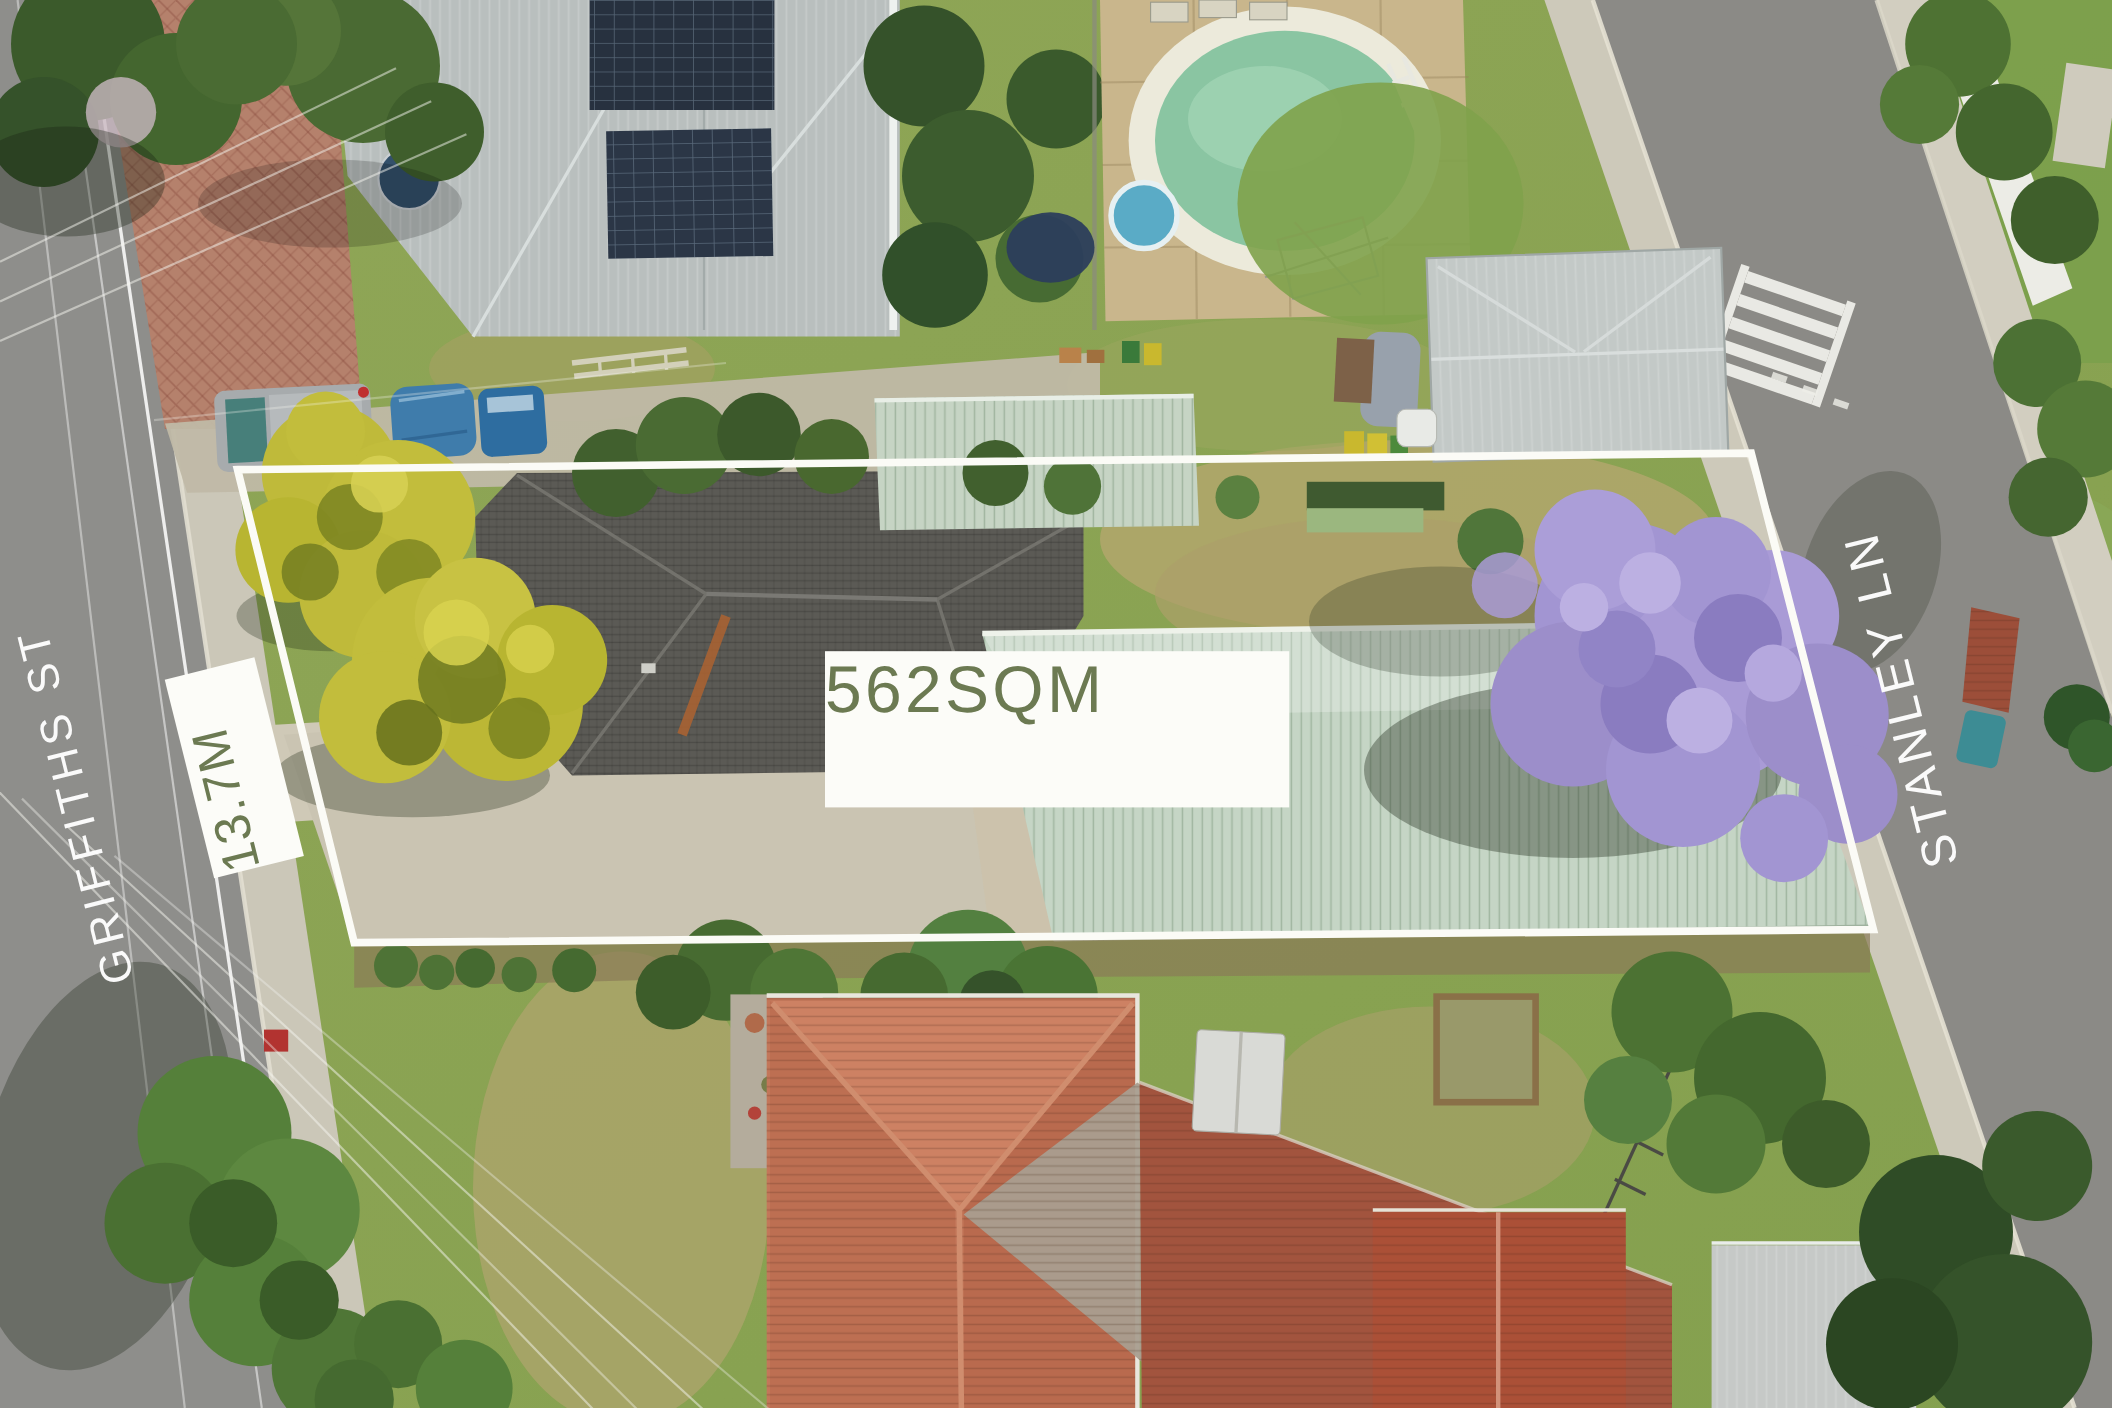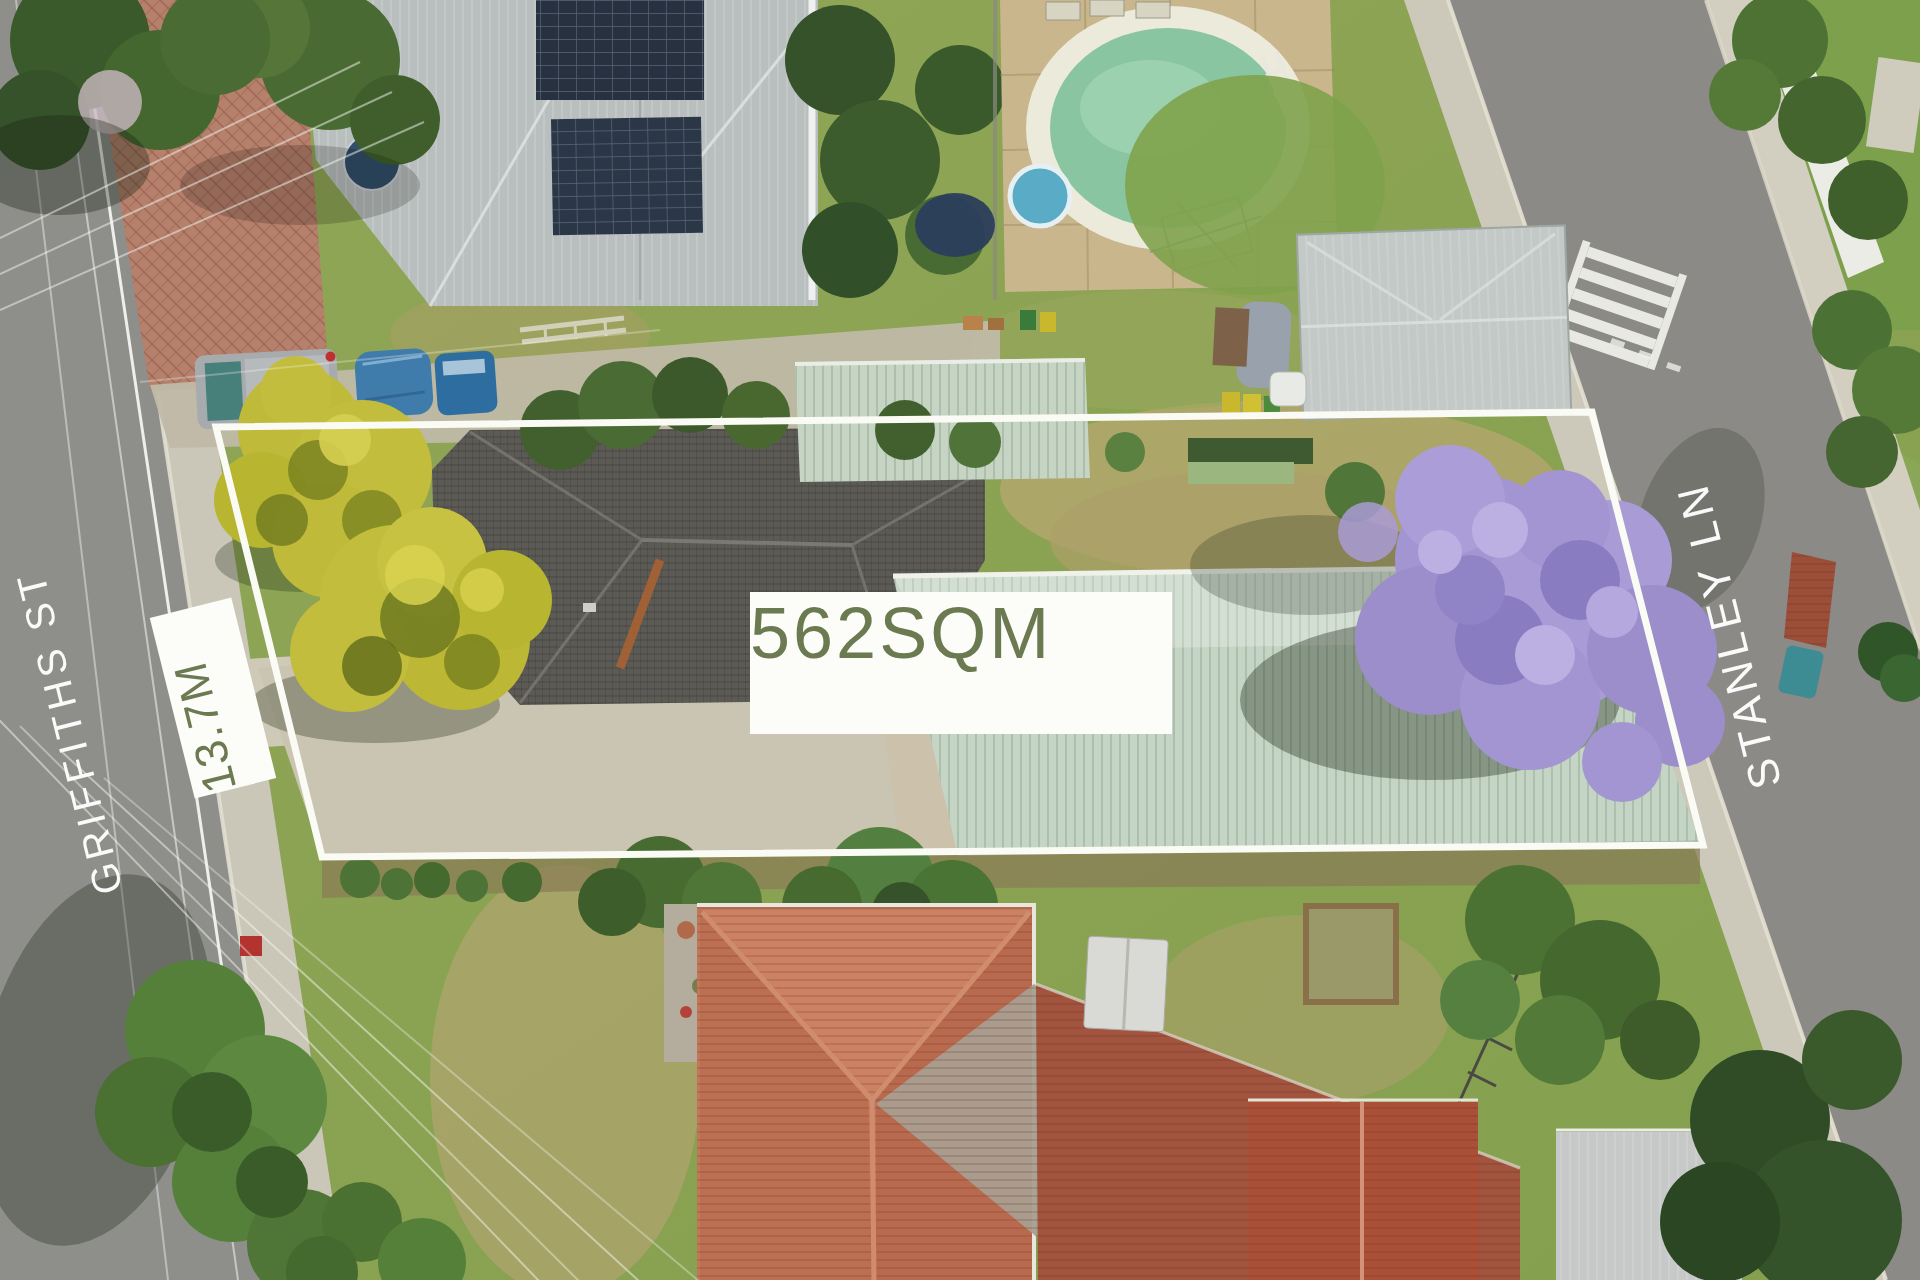--- a/index.html
+++ b/index.html
@@ -3,21 +3,21 @@
 <meta charset="utf-8">
 <style>
   html,body{margin:0;padding:0;background:#222;}
   #stage{position:relative;width:1920px;height:1280px;overflow:hidden;
          font-family:"Liberation Sans","DejaVu Sans",sans-serif;}
   #photo{position:absolute;left:0;top:0;width:1920px;height:1280px;display:block;}
   .overlay-box{position:absolute;background:#fcfcf8;color:#6c7a52;
 　　display:flex;align-items:center;justify-content:center;
     font-family:"Liberation Sans","DejaVu Sans",sans-serif;}
   #area-label{left:750px;top:592px;width:422px;height:142px;
-    font-size:72px;letter-spacing:3px;font-weight:400;}
+    font-size:60px;letter-spacing:3px;font-weight:400;}
   #frontage-label{left:120px;top:656px;width:186px;height:84px;
     font-size:46px;letter-spacing:1px;transform:rotate(-104deg);}
   .street-label{position:absolute;color:#ffffff;opacity:.96;
     display:flex;align-items:center;justify-content:center;
     font-weight:400;white-space:nowrap;}
   #street-left{left:-111px;top:709px;width:360px;height:46px;
     font-size:40px;letter-spacing:5px;transform:rotate(-104deg);}
   #street-right{left:1564px;top:610px;width:330px;height:50px;
     font-size:44px;letter-spacing:5px;transform:rotate(-104deg);}
 </style>

